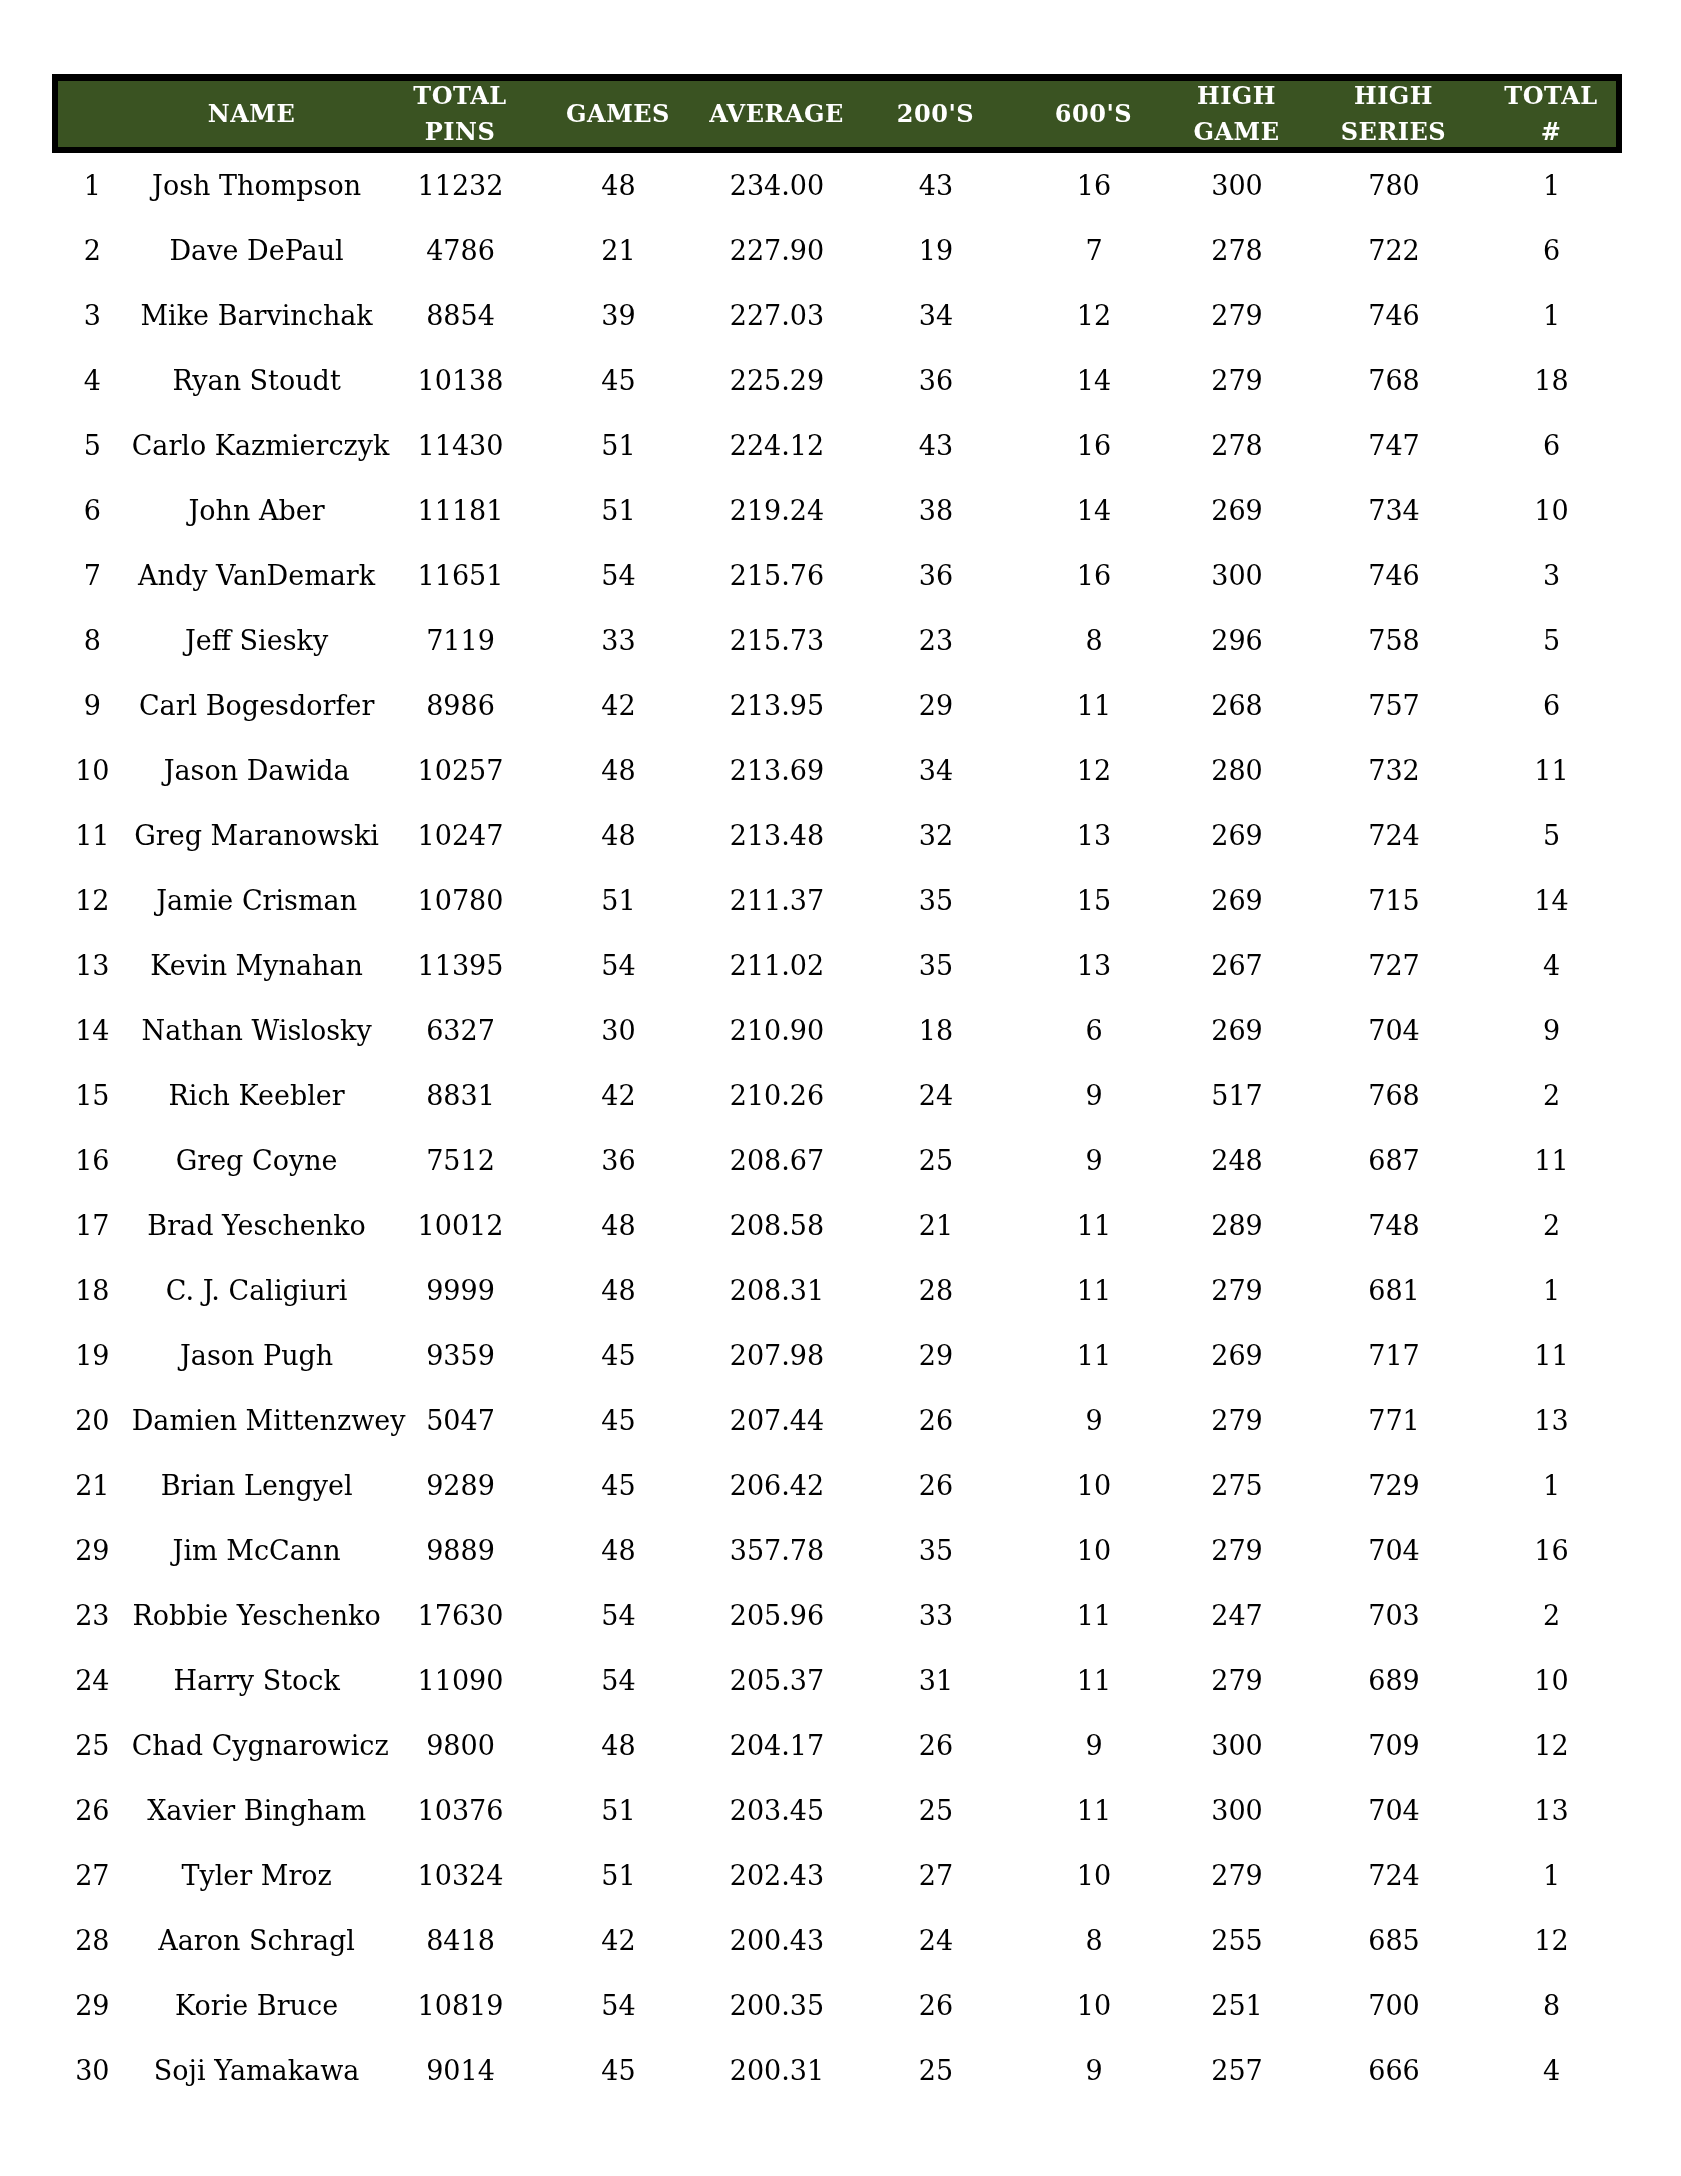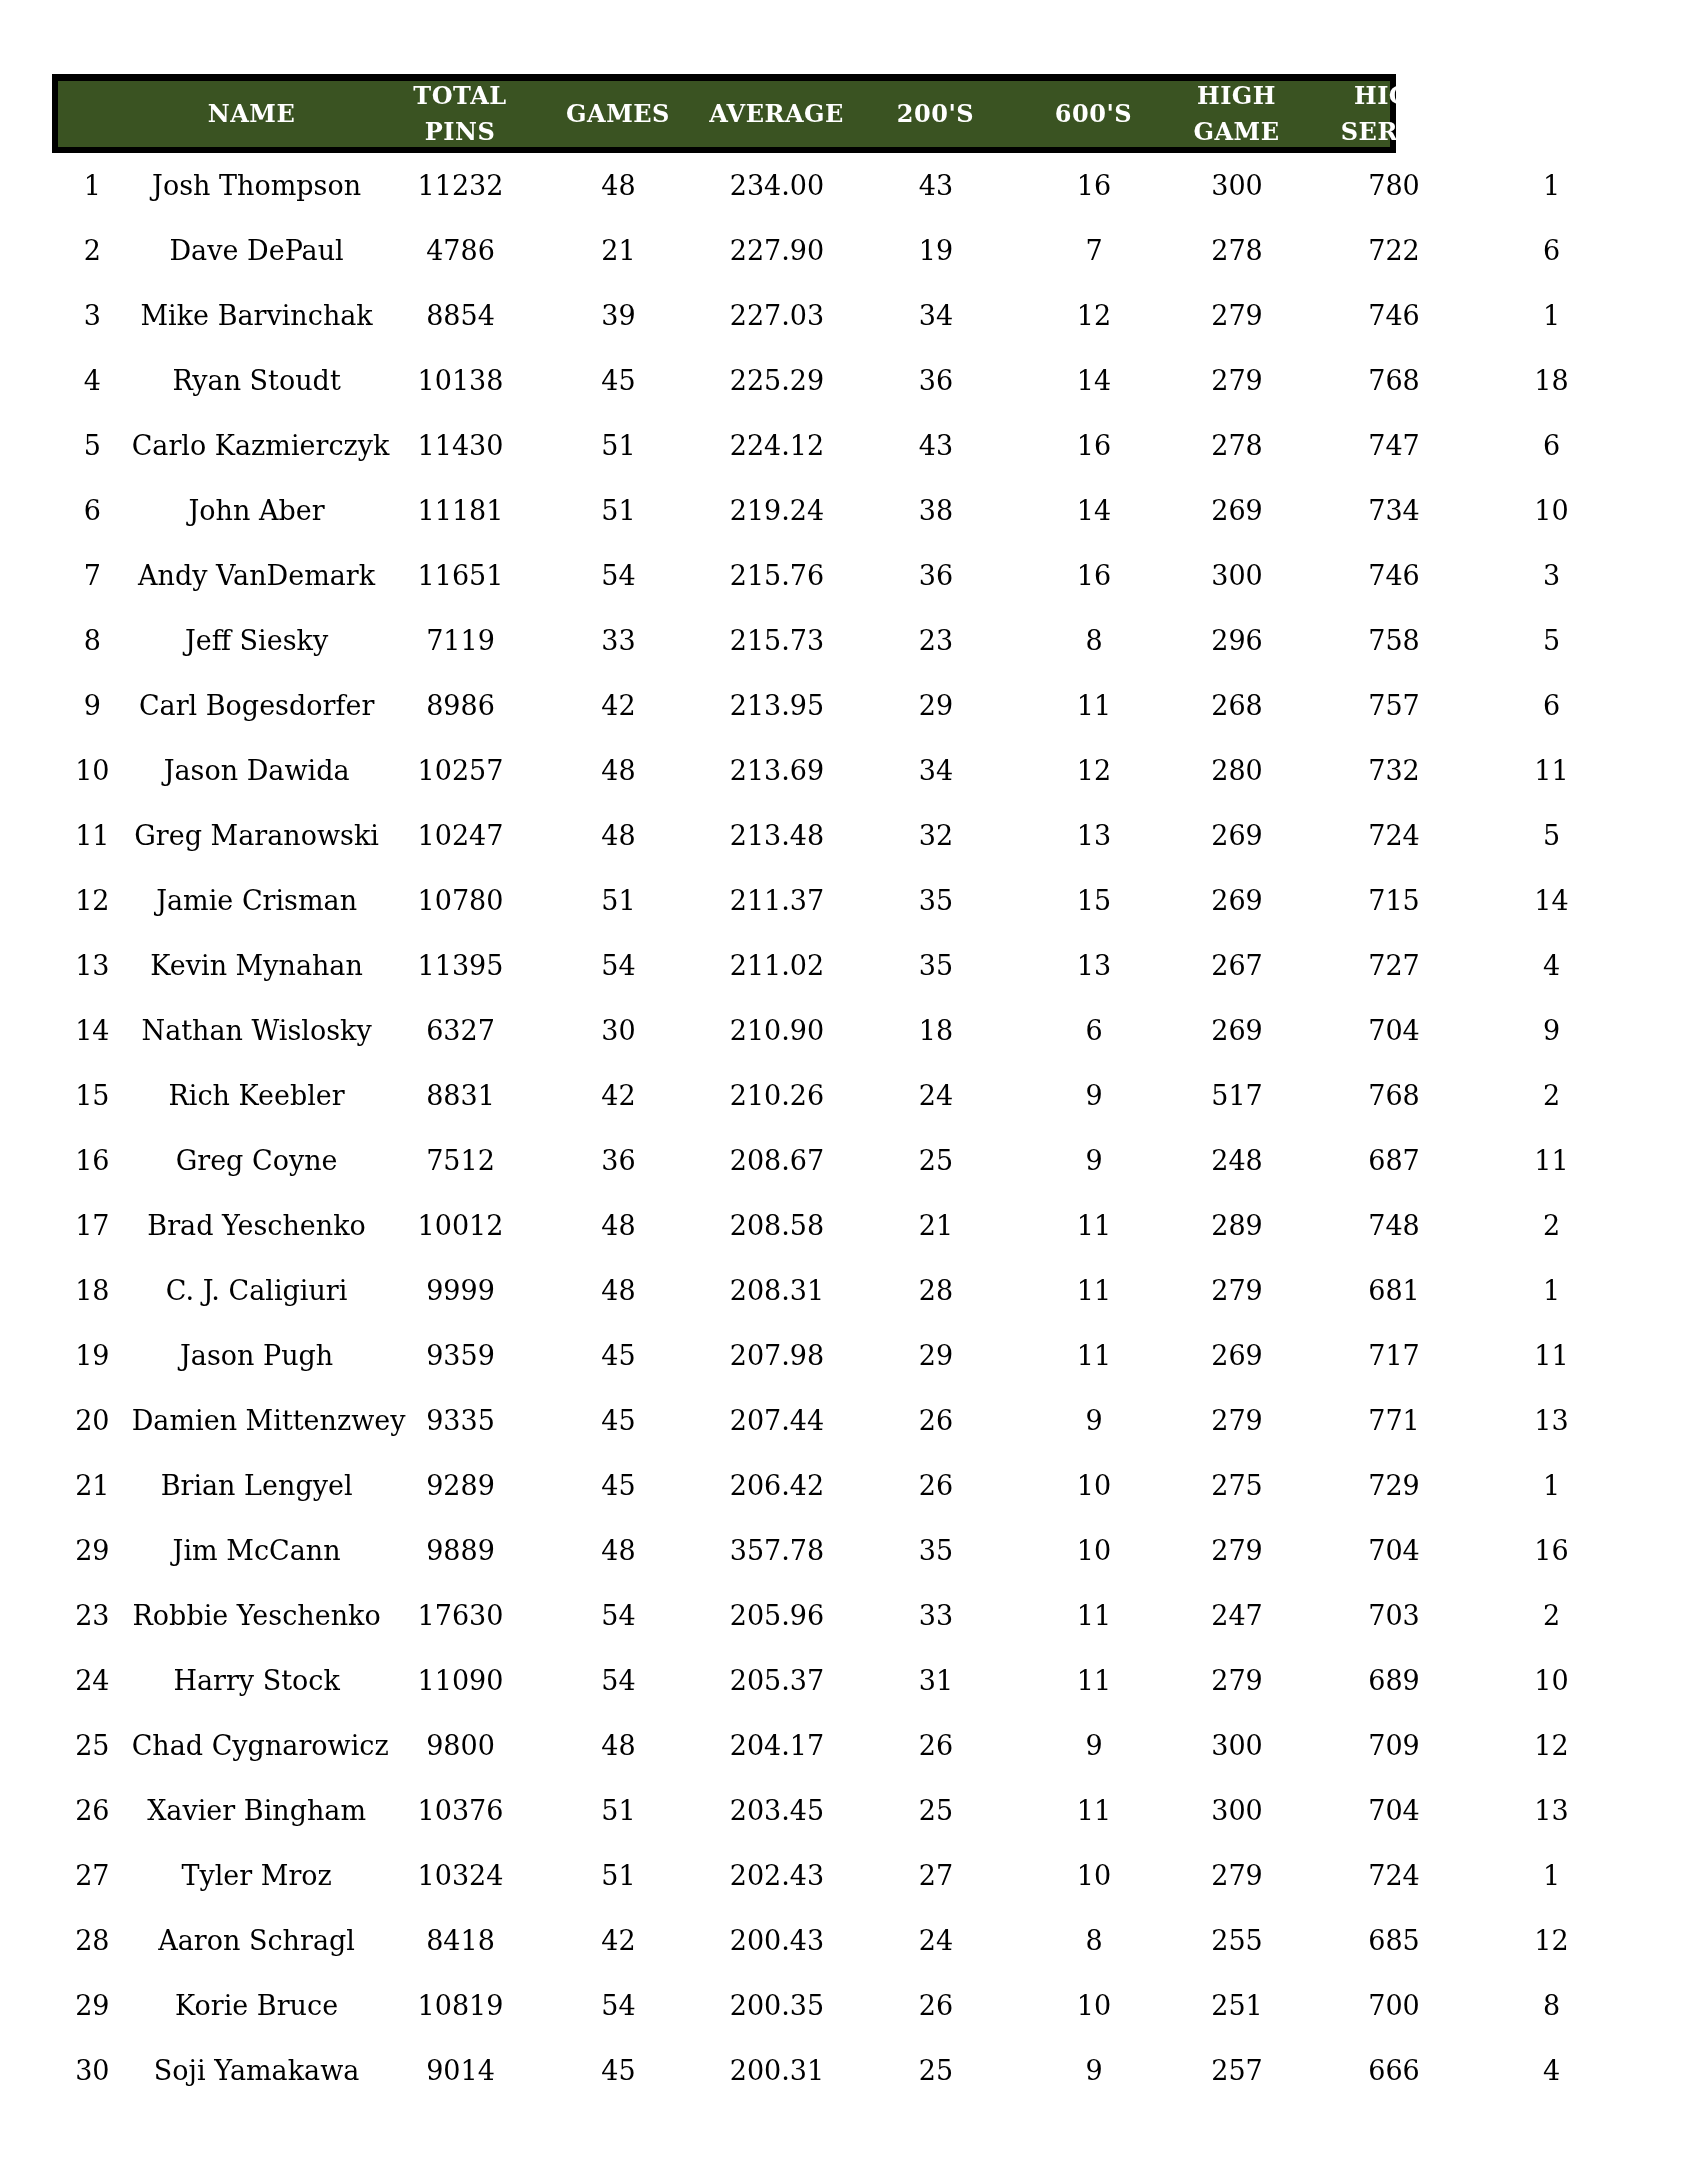--- a/index.html
+++ b/index.html
@@ -18,21 +18,21 @@
   }
   .standings {
     position: absolute;
     left: 52px;
     top: 74px;
     width: 1570px;
   }
   
   .header-row {
     box-sizing: border-box;
-    width: 1344px;
+    width: 1570px;
     height: 79px;
     background: #3a5322;
     border: 6.5px solid #000000;
     border-top-width: 7.4px;
     display: grid;
     grid-template-columns: 64px 259px 158px 158px 159px 159px 157px 129px 185px 130px;
     align-items: stretch;
   }
   .h-cell {
     display: flex;
@@ -362,21 +362,21 @@
         <div class="t-cell">29</div>
         <div class="t-cell">11</div>
         <div class="t-cell">269</div>
         <div class="t-cell">717</div>
         <div class="t-cell">11</div>
       </div>
 
       <div class="t-row">
         <div class="t-cell rank">20</div>
         <div class="t-cell name">Damien Mittenzwey</div>
-        <div class="t-cell">9335</div>
+        <div class="t-cell">5047</div>
         <div class="t-cell">45</div>
         <div class="t-cell">207.44</div>
         <div class="t-cell">26</div>
         <div class="t-cell">9</div>
         <div class="t-cell">279</div>
         <div class="t-cell">771</div>
         <div class="t-cell">13</div>
       </div>
 
       <div class="t-row">

